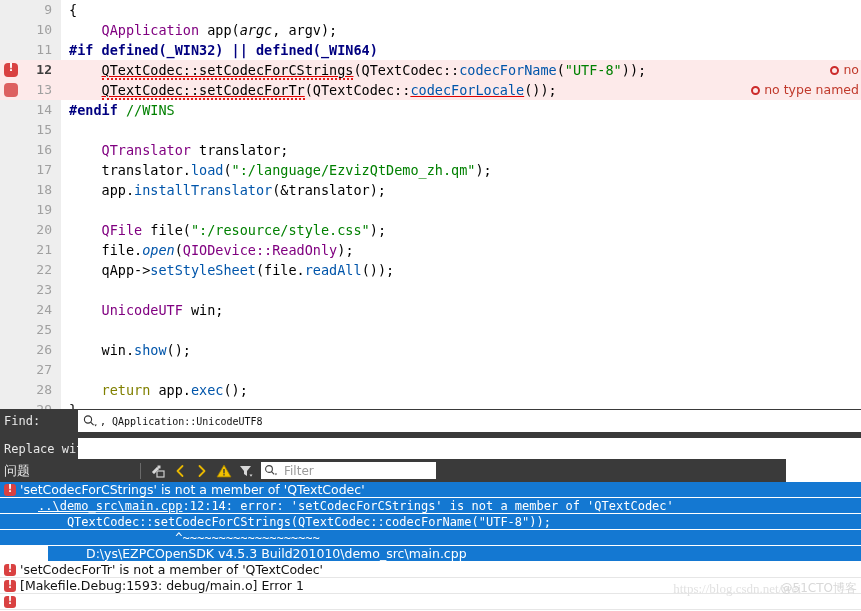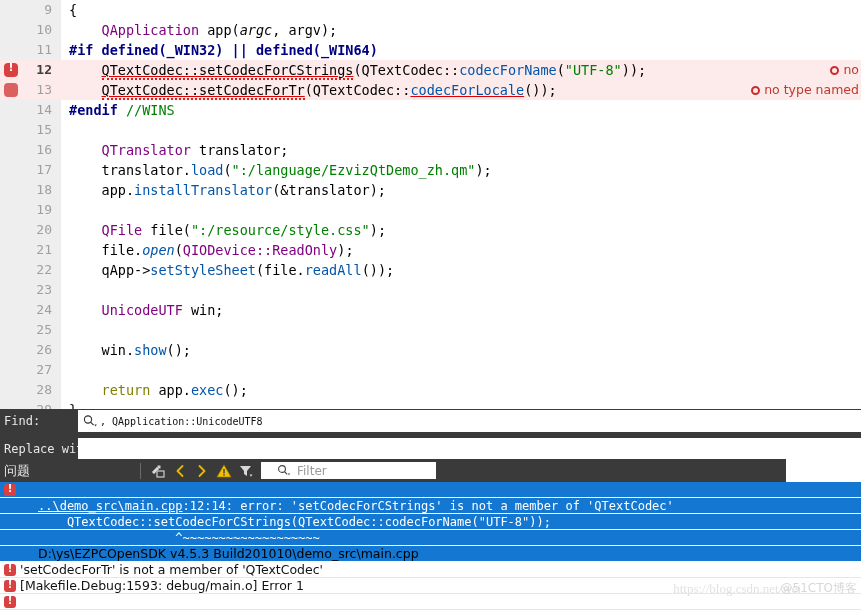--- a/index.html
+++ b/index.html
@@ -190,21 +190,21 @@
     display: flex;
     align-items: center;
     justify-content: center;
   }
   .filter-box {
     width: 175px; height: 17px;
     background: #ffffff;
     margin-left: 4px;
     display: flex;
     align-items: center;
-    padding-left: 15px;
+    padding-left: 2px;
   }
   .filter-ph {
     color: #9a9a9a;
     font-family: "DejaVu Sans", sans-serif;
     font-size: 12px;
     margin-left: 5px;
   }
 
   
   .issues {
@@ -224,21 +224,22 @@
     color: #111111;
     padding-left: 20px;
     border-bottom: 1px solid #ffffff;
   }
   .issue-row.sel {
     background: #1478d2;
     color: #ffffff;
   }
   .issue-row.selpath {
     background: #1478d2;
-    color: #000000;
+    color: #ffffff;
+    margin-left: 48px;
   }
   .issue-row.plain { border-bottom: 1px solid #e6e6e6; }
   .issue-row .ico {
     position: absolute;
     left: 4px; top: 2px;
     width: 12px; height: 12px;
   }
   .issue-row .ico .err-oct { width: 12px; height: 12px; border-radius: 3px; }
   .issue-row .ico .err-oct::after { width: 12px; line-height: 12px; font-size: 10px; top: -1px; }
   .mono { font-family: "DejaVu Sans Mono", monospace; font-size: 12px; }
@@ -367,21 +368,21 @@
           <circle cx="6" cy="5" r="3.4" fill="none" stroke="#404040" stroke-width="1.1"></circle>
           <line x1="8.5" y1="7.6" x2="11.2" y2="10.3" stroke="#404040" stroke-width="1.1"></line>
           <path d="M11.8 9.6 l2.3 0 l-1.15 1.7 z" fill="#404040"></path>
         </svg>
       </span>
       <span class="filter-ph">Filter</span>
     </div>
   </div>
 
   <div class="issues" id="issues-list">
-      <div class="issue-row sel" style="padding-left: 20px;"><span class="ico"><span class="err-oct"></span></span></div>
+      <div class="issue-row sel" style="padding-left: 20px;"><span class="ico"><span class="err-oct"></span></span><span>'setCodecForCStrings' is not a member of 'QTextCodec'</span></div>
       <div class="issue-row sel" style="padding-left: 38px;"><span class="mono"><span class="ul">..\demo_src\main.cpp</span><span>:12:14: error: 'setCodecForCStrings' is not a member of 'QTextCodec'</span></span></div>
       <div class="issue-row sel" style="padding-left: 38px;"><span class="mono">    QTextCodec::setCodecForCStrings(QTextCodec::codecForName("UTF-8"));</span></div>
       <div class="issue-row sel" style="padding-left: 38px;"><span class="mono">                   ^~~~~~~~~~~~~~~~~~~~</span></div>
       <div class="issue-row selpath" style="padding-left: 38px;"><span>D:\ys\EZPCOpenSDK v4.5.3 Build201010\demo_src\main.cpp</span></div>
       <div class="issue-row plain" style="padding-left: 20px;"><span class="ico"><span class="err-oct"></span></span><span>'setCodecForTr' is not a member of 'QTextCodec'</span></div>
       <div class="issue-row plain" style="padding-left: 20px;"><span class="ico"><span class="err-oct"></span></span><span>[Makefile.Debug:1593: debug/main.o] Error 1</span></div>
       <div class="issue-row plain" style="padding-left: 20px;"><span class="ico"><span class="err-oct"></span></span><span></span></div>
     </div>
 
   <div class="watermark2">https://blog.csdn.net/wei</div>

